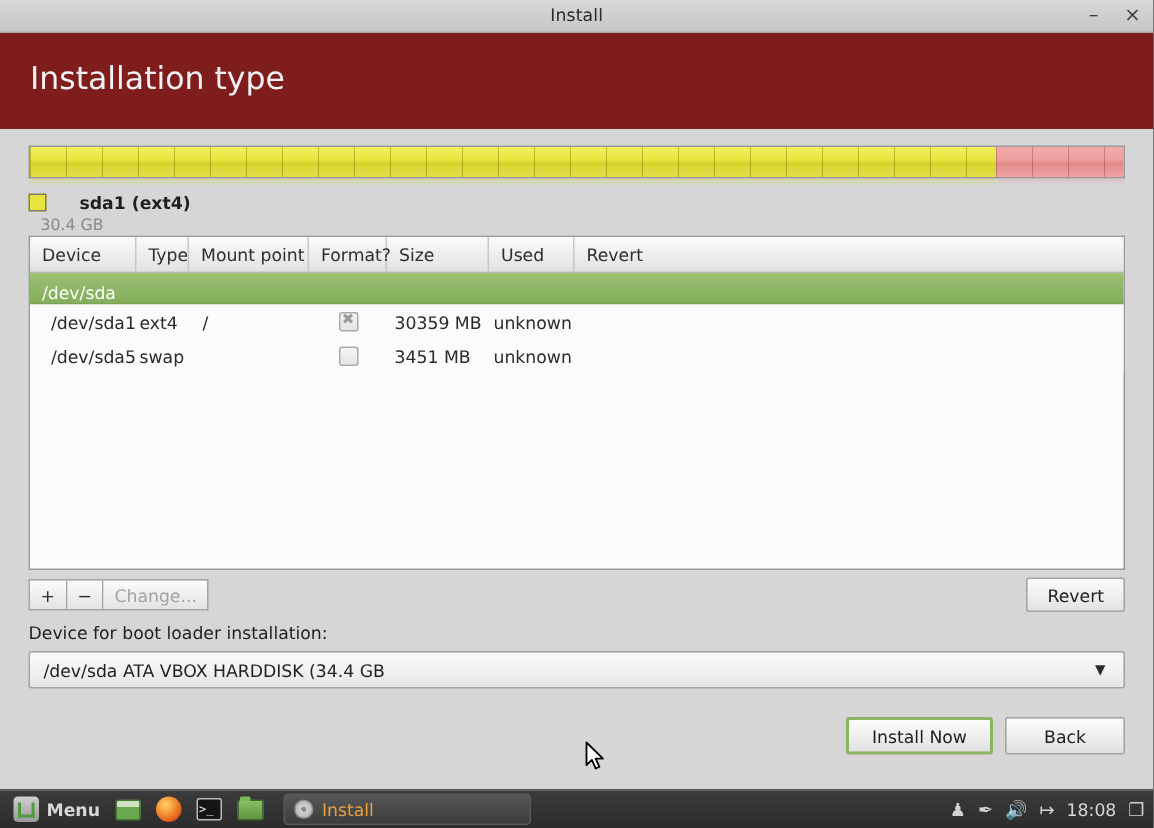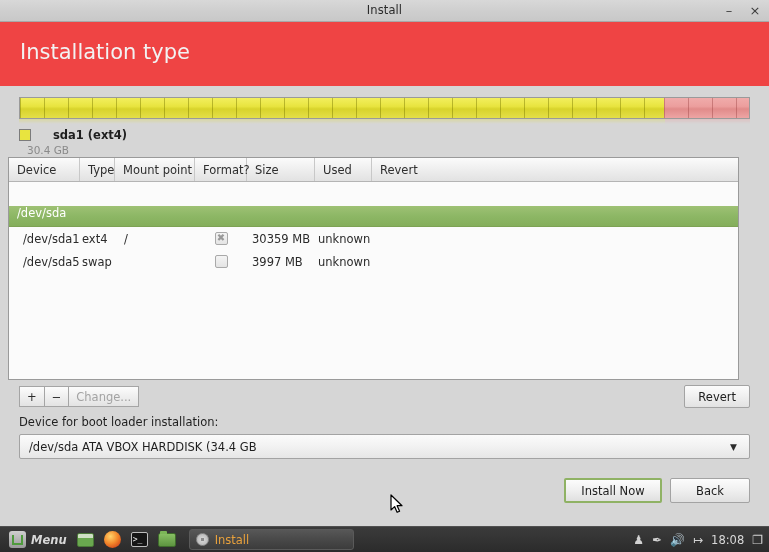--- a/index.html
+++ b/index.html
@@ -50,21 +50,21 @@
     color: #3c3c3c;
     cursor: default;
     line-height: 1;
   }
 
   
   #header {
     position: absolute;
     left: 0; top: 22px;
     width: 769px; height: 64px;
-    background: #ef4444;
+    background: #7f1d1d;
     box-sizing: border-box;
     padding-left: 18px;
   }
   #header .page-title {
     position: absolute;
     left: 20px; top: 18px;
     font-size: 21px;
     color: #f2f2f2;
     font-weight: normal;
   }
@@ -136,21 +136,21 @@
   .legend-size {
     font-size: 10.5px;
     color: #8a8a8a;
     margin-left: 8px;
     margin-top: 2px;
   }
 
   
   #table-frame {
     position: absolute;
-    left: 8px; top: 71px;
+    left: 19px; top: 71px;
     width: 731px; height: 223px;
     border: 1px solid #9a9a9a;
     box-sizing: border-box;
     background: #fbfbfb;
   }
   #thead {
     display: flex;
     height: 23px;
     background: linear-gradient(to bottom, #fbfbfb 0%, #ededed 55%, #e2e2e2 100%);
     border-bottom: 1px solid #b4b4b4;
@@ -163,24 +163,23 @@
     padding-left: 8px;
     border-right: 1px solid #c8c8c8;
     box-sizing: border-box;
     height: 100%;
   }
   #thead .th:last-child { border-right: none; }
 
   .grouprow {
     display: flex;
     height: 20px;
-    align-items: flex-start;
+    align-items: flex-end;
     background: linear-gradient(to bottom, #9ec174 0%, #8db765 50%, #84ae5b 100%);
     border-bottom: 1px solid #7da254;
-    margin-top: 24px;
   }
   .grouprow .gtext {
     font-size: 11.5px;
     color: #ffffff;
     padding-left: 8px;
   }
 
   .trow {
     display: flex;
     height: 23px;
@@ -340,21 +339,20 @@
     align-items: center;
   }
   #taskbar-left { display: flex; align-items: center; gap: 0px; padding-left: 4px; }
   .tb-item {
     display: flex;
     align-items: center;
     gap: 5px;
     padding: 0 5px;
     height: 24px;
     cursor: default;
-    font-style: italic;
   }
   .tb-label {
     font-size: 11.5px;
     color: #d8d8d8;
     font-weight: bold;
   }
   .mint-logo {
     width: 17px; height: 17px;
     border-radius: 3px;
     background: linear-gradient(to bottom, #cfcfcf, #9a9a9a);
@@ -518,21 +516,21 @@
         <div class="td" style="flex:1"></div>
       </div>
 
       <div class="trow">
         <div class="td" style="width:71px;padding-left:14px">/dev/sda5</div>
         <div class="td" style="width:35px;padding-left:2px">swap</div>
         <div class="td" style="width:80px;padding-left:9px"></div>
         <div class="td center" style="width:52px">
           <span class="chk"></span>
         </div>
-        <div class="td" style="width:68px;padding-left:5px">3997 MB</div>
+        <div class="td" style="width:68px;padding-left:5px">3451 MB</div>
         <div class="td" style="width:57px;padding-left:3px">unknown</div>
         <div class="td" style="flex:1"></div>
       </div>
     </div>
 
     <div id="part-tools">
       <div class="tool-btn">+</div>
       <div class="tool-btn">−</div>
       <div class="tool-btn disabled">Change...</div>
     </div>

